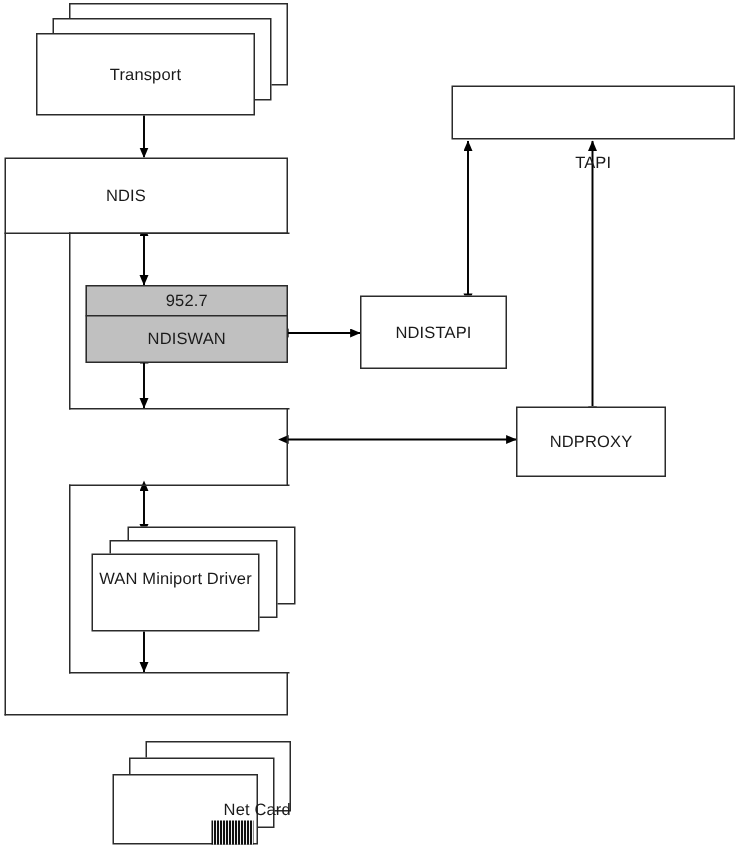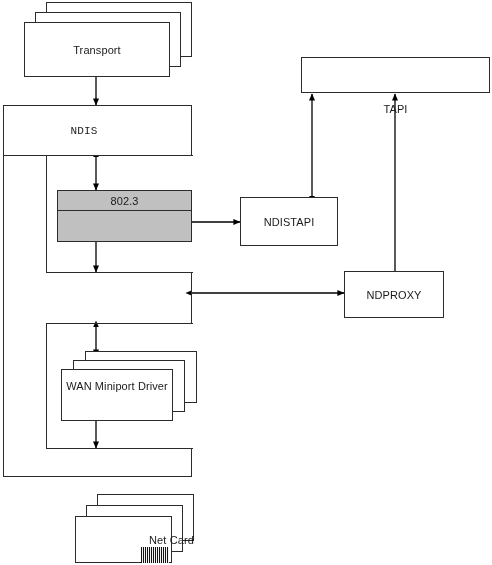--- a/index.html
+++ b/index.html
@@ -99,41 +99,42 @@
 
     <line x1="395" y1="271" x2="395" y2="94" stroke="#000000" stroke-width="1.3" marker-start="url(#arrowStart)" marker-end="url(#arrowEnd)"></line>
   </svg>
 
   <div class="node-box" style="left:46px; top:2px; width:146px; height:55px;"></div>
   <div class="node-box" style="left:35px; top:12px; width:146px; height:55px;"></div>
   <div class="node-box" style="left:24px; top:22px; width:146px; height:55px;"></div>
   <div class="node-label" style="left:24px; top:22px; width:146px; height:55px;">Transport</div>
 
   <div class="node-box" style="left:3px; top:105px; width:189px; height:51px;"></div>
-  <div class="node-label" style="left:3px; top:105px; width:162px; height:51px;font-family:Liberation Mono, monospace;">NDIS</div>
+  <div class="node-label" style="left:3px; top:105px; width:162px; height:51px;">NDIS</div>
 
   <div class="container-outline" style="left:3px; top:155px; width:1px; height:322px; background:#2b2b2b;"></div>
 
   <div class="container-outline" style="left:46px; top:155px; width:1px; height:118px; background:#2b2b2b;"></div>
   <div class="container-outline" style="left:46px; top:155px; width:147px; height:1px; background:#2b2b2b;"></div>
   <div class="container-outline" style="left:46px; top:272px; width:147px; height:1px; background:#2b2b2b;"></div>
 
   <div class="container-outline" style="left:191px; top:272px; width:1px; height:52px; background:#2b2b2b;"></div>
 
   <div class="container-outline" style="left:46px; top:323px; width:147px; height:1px; background:#2b2b2b;"></div>
   <div class="container-outline" style="left:46px; top:323px; width:1px; height:126px; background:#2b2b2b;"></div>
   <div class="container-outline" style="left:46px; top:448px; width:147px; height:1px; background:#2b2b2b;"></div>
 
   <div class="container-outline" style="left:191px; top:448px; width:1px; height:28px; background:#2b2b2b;"></div>
   <div class="container-outline" style="left:3px; top:476px; width:189px; height:1px; background:#2b2b2b;"></div>
 
   <div class="node-box shaded" style="left:57px; top:190px; width:135px; height:21px;"></div>
-  <div class="node-label" style="left:57px; top:190px; width:135px; height:21px;">802.3</div>
+  <div class="node-label" style="left:57px; top:190px; width:135px; height:21px;">952.7</div>
 
   <div class="node-box shaded" style="left:57px; top:210px; width:135px; height:32px;"></div>
+  <div class="node-label" style="left:57px; top:210px; width:135px; height:32px;">NDISWAN</div>
 
   <div class="node-box" style="left:85px; top:351px; width:112px; height:52px;"></div>
   <div class="node-box" style="left:73px; top:360px; width:112px; height:52px;"></div>
   <div class="node-box" style="left:61px; top:369px; width:112px; height:52px;"></div>
   <div class="node-label" style="left:61px; top:360px; width:112px; height:52px;">WAN Miniport Driver</div>
 
   <div class="node-box" style="left:97px; top:494px; width:97px; height:47px;"></div>
   <div class="pin-block" style="left:163px; top:508px; width:17px; height:15px;"></div>
 
   <div class="node-box" style="left:86px; top:505px; width:97px; height:47px;"></div>

